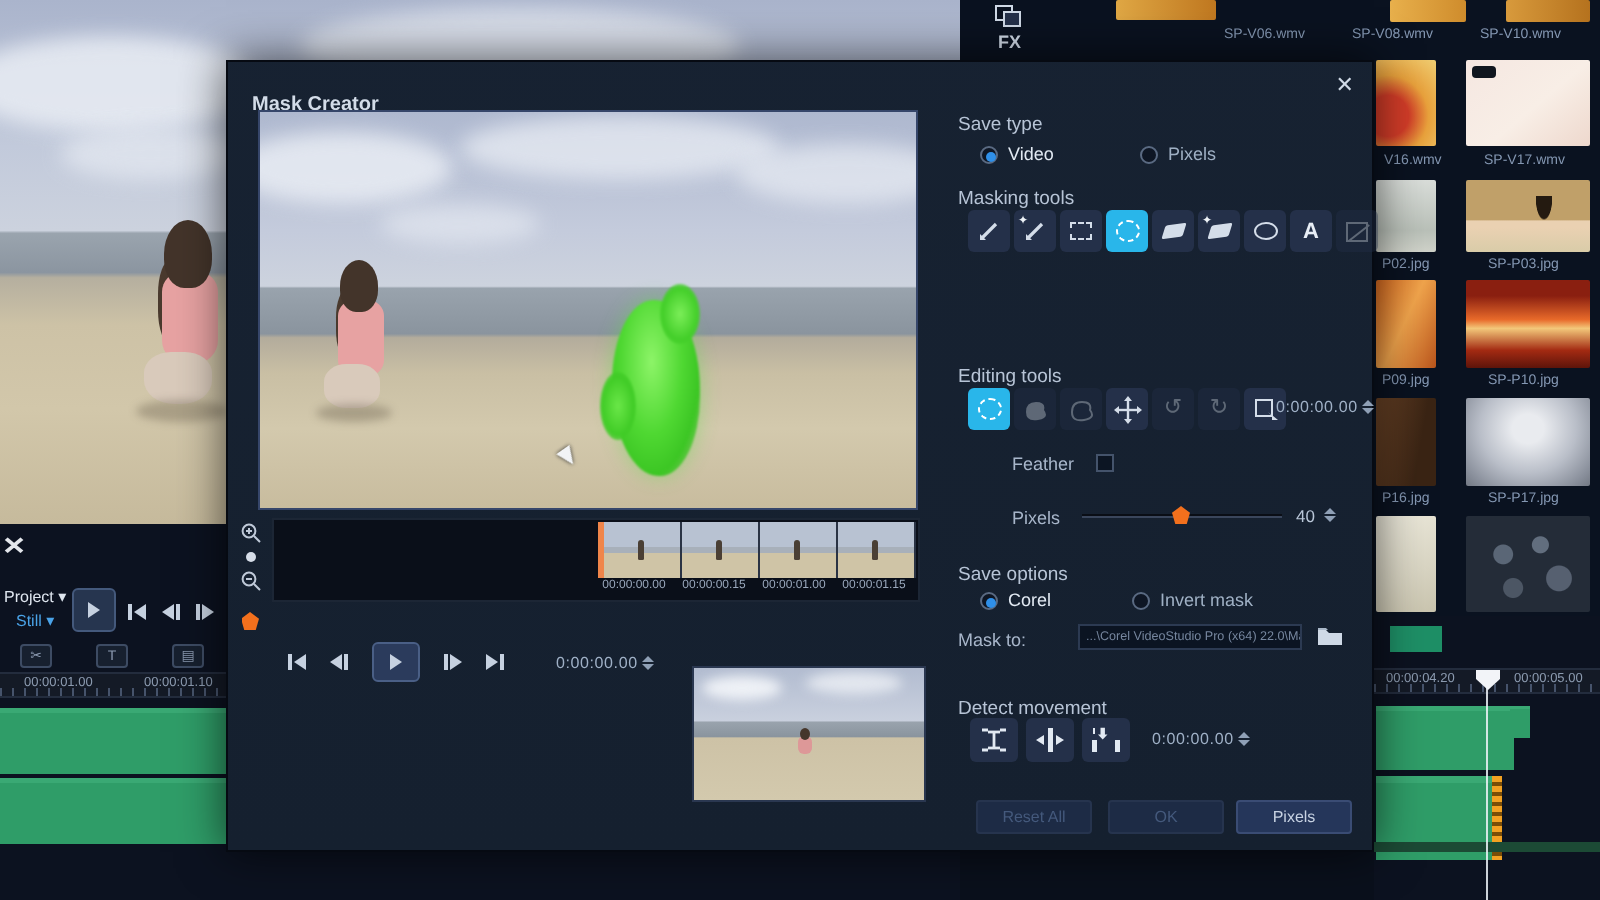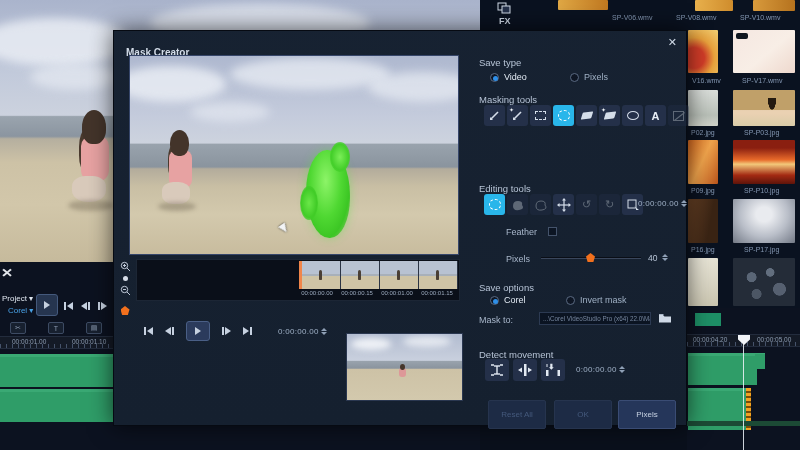--- a/index.html
+++ b/index.html
@@ -129,21 +129,21 @@
   .slider .knob { position:absolute; top:1px; width:9px; height:9px; background:#f2701d; clip-path:polygon(50% 0,100% 38%,82% 100%,18% 100%,0 38%); }
   .value { position:absolute; font-size:8.5px; color:#b9c6d8; }
 
   .path-field { position:absolute; left:425px; top:281px; width:112px; height:13px; background:#0b1422; border:1px solid #2c3a52; overflow:hidden; display:flex; align-items:center; }
   .path-field span { font-size:6.3px; color:#76869e; white-space:nowrap; padding-left:3px; }
   .folder-btn { position:absolute; left:543px; top:280px; width:15px; height:13px; display:flex; align-items:center; justify-content:center; }
 
   .dm-btn { width:24px; height:22px; background:#243049; border-radius:3px; display:flex; align-items:center; justify-content:center; }
   .dm-row { position:absolute; left:371px; top:328px; display:flex; gap:4px; }
 
-  .dlg-btn { position:absolute; height:29px; width:58px; border-radius:2px; font-size:8px; display:flex; align-items:center; justify-content:center; font-family:"Liberation Sans",sans-serif; }
+  .dlg-btn { position:absolute; height:17px; width:58px; border-radius:2px; font-size:8px; display:flex; align-items:center; justify-content:center; font-family:"Liberation Sans",sans-serif; }
   .dlg-btn.dim { background:#1d2b45; color:#44597c; border:1px solid #26344e; }
   .dlg-btn.norm { background:#25365a; color:#c7d2e2; border:1px solid #3a4c74; }
 </style>
 </head>
 <body>
 
 <div class="stage">
 
   <div class="left-preview">
     <div class="cloud" style="left:-20px;top:18px;width:150px;height:48px;"></div>
@@ -198,21 +198,21 @@
     <div class="lib-label" style="left:211px;top:246px;">P16.jpg</div>
     <div class="lib-label" style="left:264px;top:246px;">SP-P17.jpg</div>
 
     <div class="thumb" style="left:208px;top:258px;width:30px;height:48px;background:linear-gradient(160deg,#ece9db,#d8d4c2 60%,#c9c4ae);"></div>
     <div class="thumb" style="left:253px;top:258px;width:62px;height:48px;background:radial-gradient(circle at 30% 40%,#5a6676 0 9%,transparent 10%),radial-gradient(circle at 60% 30%,#626e7e 0 8%,transparent 9%),radial-gradient(circle at 75% 65%,#566070 0 11%,transparent 12%),radial-gradient(circle at 38% 75%,#4c5664 0 9%,transparent 10%),#242c38;"></div>
   </div>
 
   <div class="bl-panel">
     <div class="white-x">✕</div>
     <div class="proj">Project ▾</div>
-    <div class="clip">Corel ▾</div>
+    <div class="clip">Still ▾</div>
     <div class="tb-play">
         <span class="tr"></span>
       </div>
     <div class="tb-steps">
       <span class="tp-ic">
           <i class="vb"></i>
           <span class="tl"></span>
         </span>
       <span class="tp-ic">
           <span class="tl"></span>

